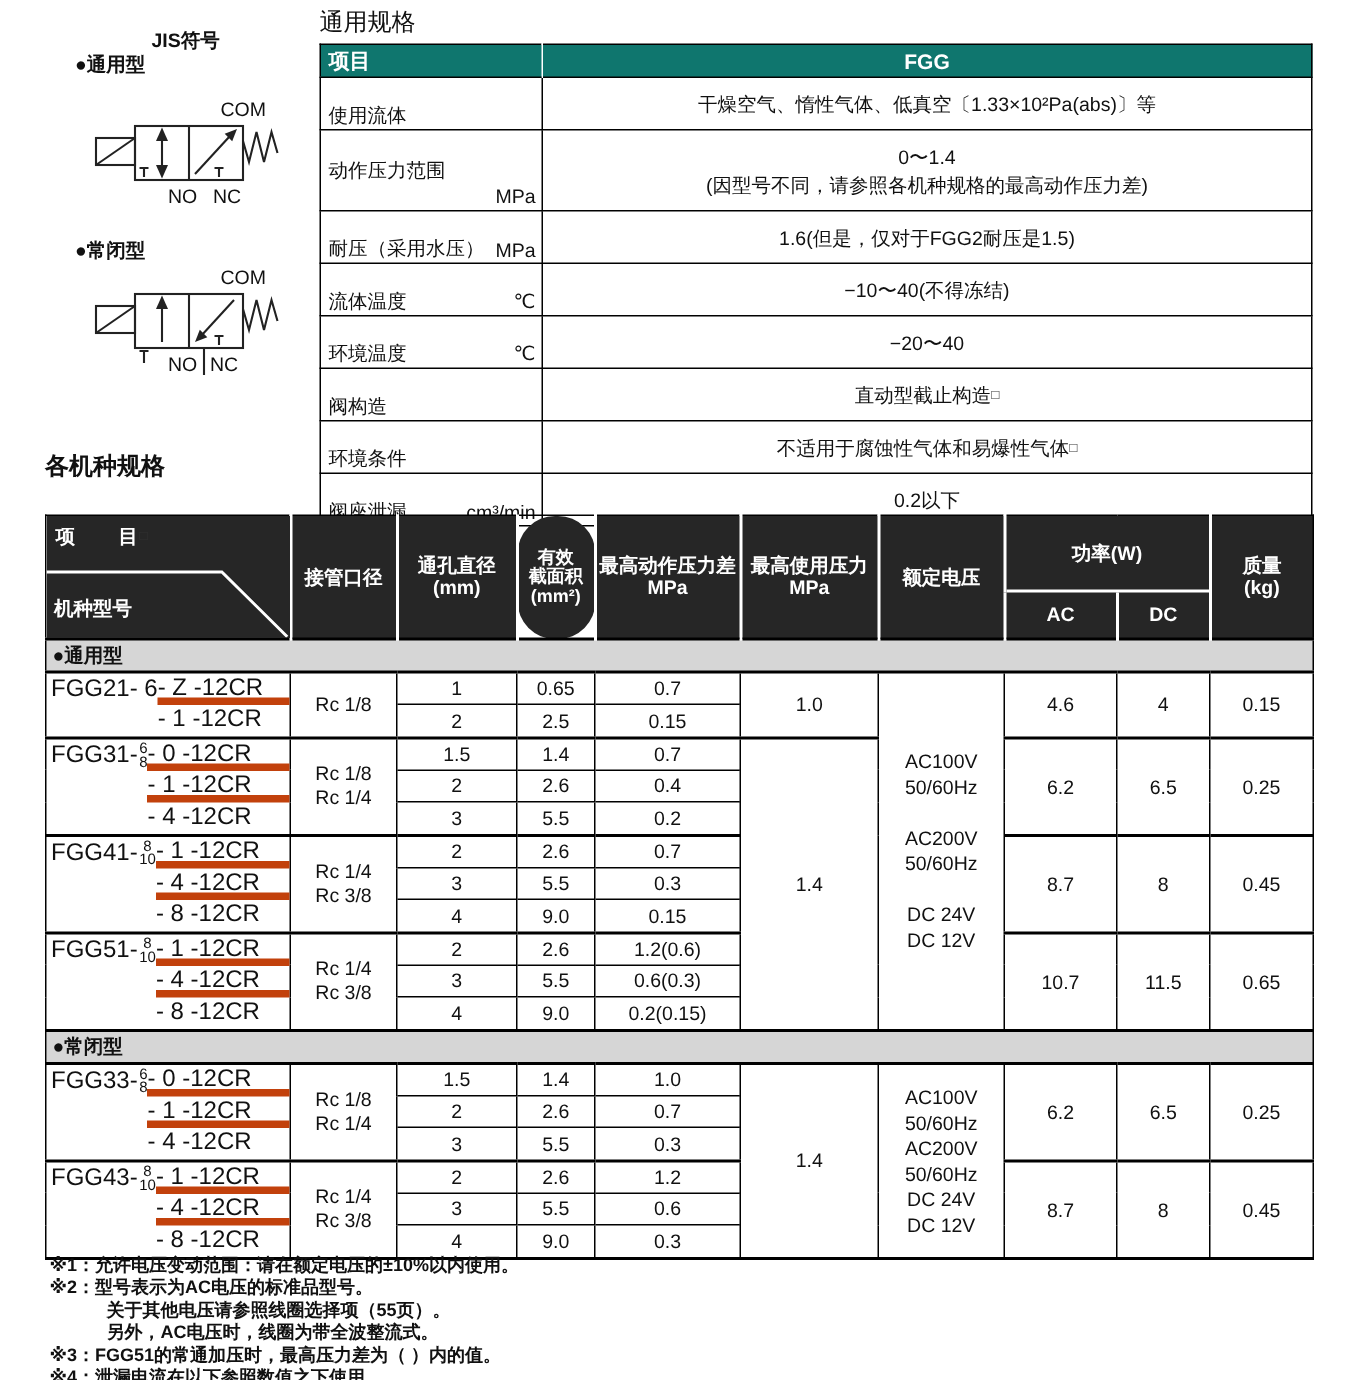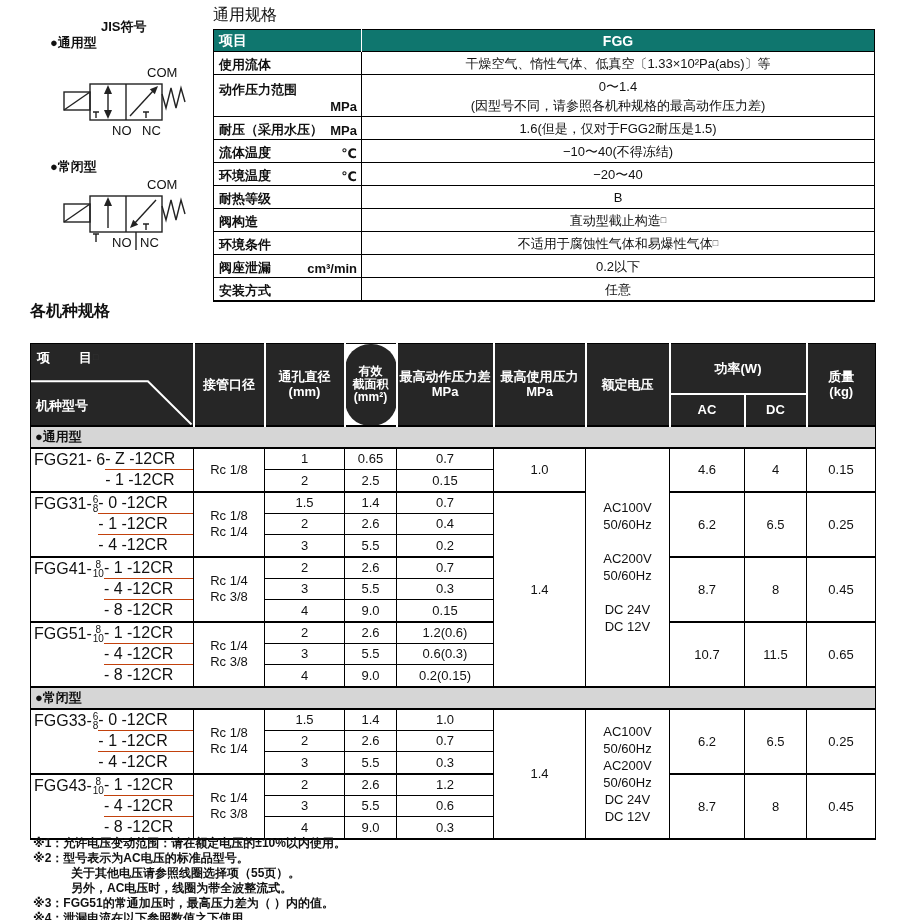--- a/index.html
+++ b/index.html
@@ -22,21 +22,21 @@
 
   
   .gen-title { position:absolute; left:213px; top:5px; font-size:16px; font-weight:normal; }
   .gtable { position:absolute; left:213px; top:29px; width:662px; border-collapse:collapse; table-layout:fixed; }
   .gtable th { background:#0f766e; color:#fff; font-size:14px; font-weight:bold; height:22px; }
   .gth-item { text-align:left; padding-left:5px; }
   .gth-val  { border-left:1px solid #fff; text-align:center; }
   .gtable td { border:1px solid #000; font-size:13px; height:21px; }
   .gtable tr.tall td { height:42px; }
   .gtable { border:1px solid #000; border-bottom:2px solid #000; }
-  .glabel { padding:4px 4px 0 5px; font-weight:bold; }
+  .glabel { padding:16px 4px 0 5px; font-weight:normal; }
   .gl-wrap { display:flex; justify-content:space-between; align-items:center; height:100%; }
   tr.tall .gl-wrap { flex-direction:column; align-items:stretch; justify-content:space-between; padding:2px 0; }
   tr.tall .gl-wrap .gu { text-align:right; }
   .gval { text-align:center; white-space:pre-line; line-height:19px; }
 
   
   .mod-title { position:absolute; left:30px; top:301px; font-size:16px; font-weight:bold; }
   .mtable { position:absolute; left:30px; top:343px; width:845px; border-collapse:collapse; table-layout:fixed;
             border:1px solid #000; border-bottom:2px solid #000; font-size:13px; }
   .mtable th { background:#262626; color:#fff; font-weight:bold; text-align:center; vertical-align:middle;
@@ -58,21 +58,21 @@
                        border-top:2px solid #000; border-left:none; }
   .mtable tr.sub td { border-top:1px solid #000; }
   .mtable tr.gstart td { border-top:2px solid #000; }
 
   td.model { text-align:left; vertical-align:top; padding:0; }
   .mflex { display:flex; width:100%; }
   .mprefix { padding-left:3px; font-size:16px; line-height:21px; white-space:nowrap; display:flex; align-items:flex-start; }
   .frac { display:inline-block; font-size:10px; line-height:9px; text-align:center; padding-top:2px; margin-left:1px; }
   .frac i { display:block; font-style:normal; }
   .msuffixes { flex:1; }
-  .msuffix { height:21px; line-height:20px; font-size:16px; border-bottom:1px solid #c2410c; white-space:nowrap; }
+  .msuffix { height:21px; line-height:20px; font-size:16px; border-bottom:5px solid #c2410c; white-space:nowrap; }
   .msuffix:last-child { border-bottom:none; }
   td.port { white-space:pre-line; line-height:16px; }
   td.volt { white-space:pre-line; line-height:17px; font-size:13px; }
 
   
   .notes { position:absolute; left:33px; top:836px; }
   .note { font-size:12px; font-weight:bold; line-height:15px; }
   .note.indent { padding-left:38px; }
 </style>
 </head>
@@ -181,29 +181,20 @@
         <td class="gval"><span>−10〜40(不得冻结)</span><span class="mark"></span></td>
       </tr>
       <tr>
         <td class="glabel">
             <div class="gl-wrap">
               <span class="gl">环境温度</span>
               <span class="gu">℃</span>
             </div>
           </td>
         <td class="gval"><span>−20〜40</span><span class="mark"></span></td>
-      </tr>
-      <tr>
-        <td class="glabel">
-            <div class="gl-wrap">
-              <span class="gl">耐热等级</span>
-              <span class="gu"></span>
-            </div>
-          </td>
-        <td class="gval"><span>B</span><span class="mark"></span></td>
       </tr>
       <tr>
         <td class="glabel">
             <div class="gl-wrap">
               <span class="gl">阀构造</span>
               <span class="gu"></span>
             </div>
           </td>
         <td class="gval"><span>直动型截止构造</span><span class="mark">□</span></td>
       </tr>

